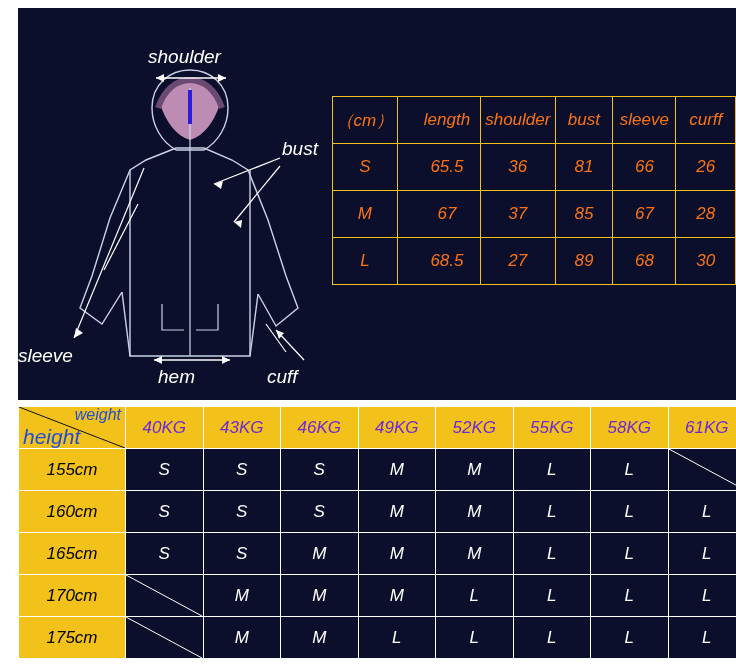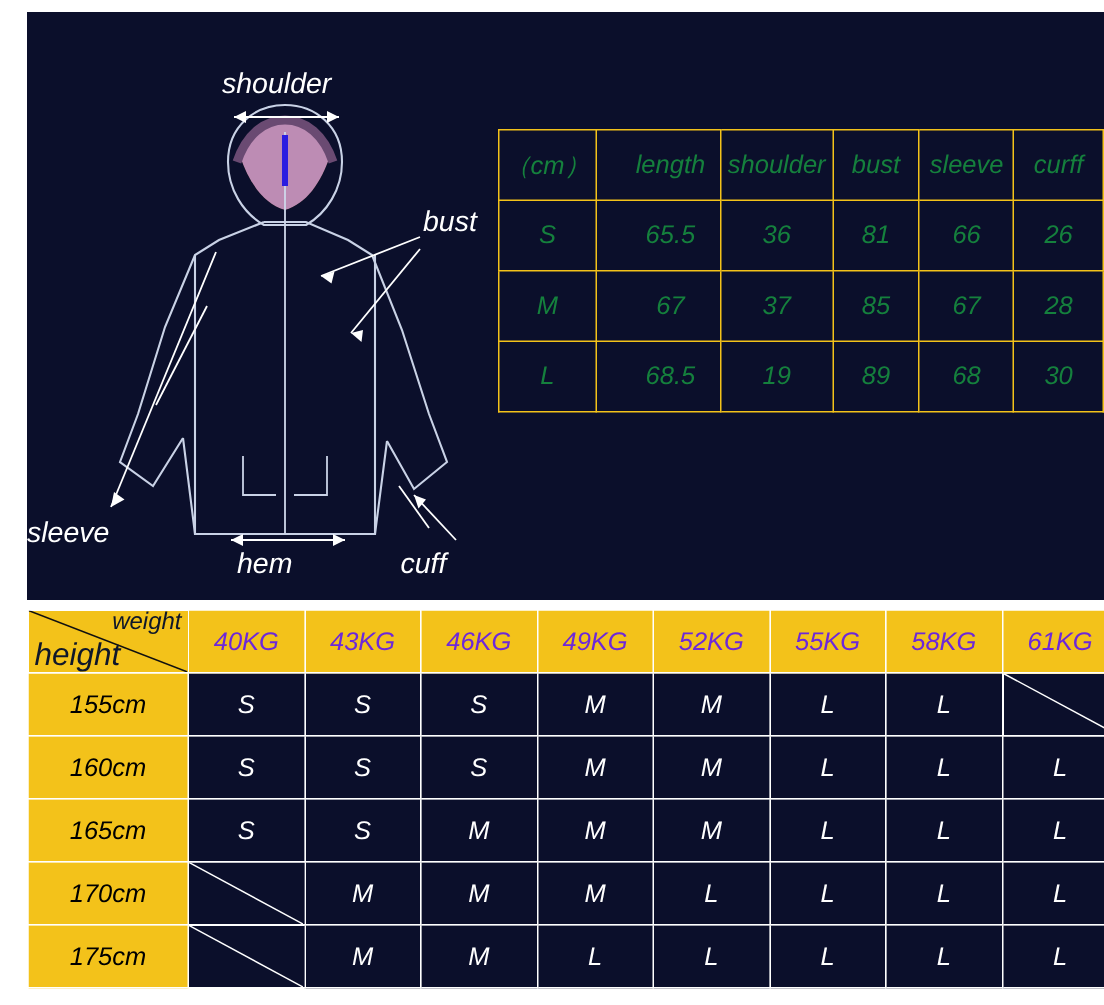--- a/index.html
+++ b/index.html
@@ -44,23 +44,23 @@
   #lbl-shoulder { left: 130px; top: 38px; }
   #lbl-bust     { left: 264px; top: 130px; }
   #lbl-sleeve   { left: 0px;   top: 336.5px; }
   #lbl-hem      { left: 140px; top: 358px; }
   #lbl-cuff     { left: 249px; top: 358px; }
 
   
   #size-table {
     position: absolute;
     left: 314px;
-    top: 78px;
+    top: 88px;
     border-collapse: collapse;
-    color: #15803d;
+    color: #f97316;
   }
   #size-table td, #size-table th {
     border: 1px solid #f3c21a;
     font-weight: normal;
     font-size: 17px;
     text-align: center;
     vertical-align: middle;
     height: 46px;
     padding: 0;
   }
@@ -88,21 +88,21 @@
     border: 1px solid #ffffff;
     height: 41px;
     text-align: center;
     vertical-align: middle;
     font-size: 17px;
     font-weight: normal;
     padding: 0;
   }
   #chart .corner {
     background: #f3c21a;
-    color: #0f172a;
+    color: #1d4ed8;
     position: relative;
     width: 106px;
     padding: 0;
   }
   #chart .whdr {
     background: #f3c21a;
     color: #6d28d9;
     width: 76.5px;
   }
   #chart .hhdr {
@@ -221,21 +221,21 @@
           <td>M</td>
           <td>67</td>
           <td>37</td>
           <td>85</td>
           <td>67</td>
           <td>28</td>
         </tr>
         <tr>
           <td>L</td>
           <td>68.5</td>
-          <td>19</td>
+          <td>27</td>
           <td>89</td>
           <td>68</td>
           <td>30</td>
         </tr>
       </tbody>
     </table>
   </div>
 
   <div id="chart-wrap">
     <table id="chart">

